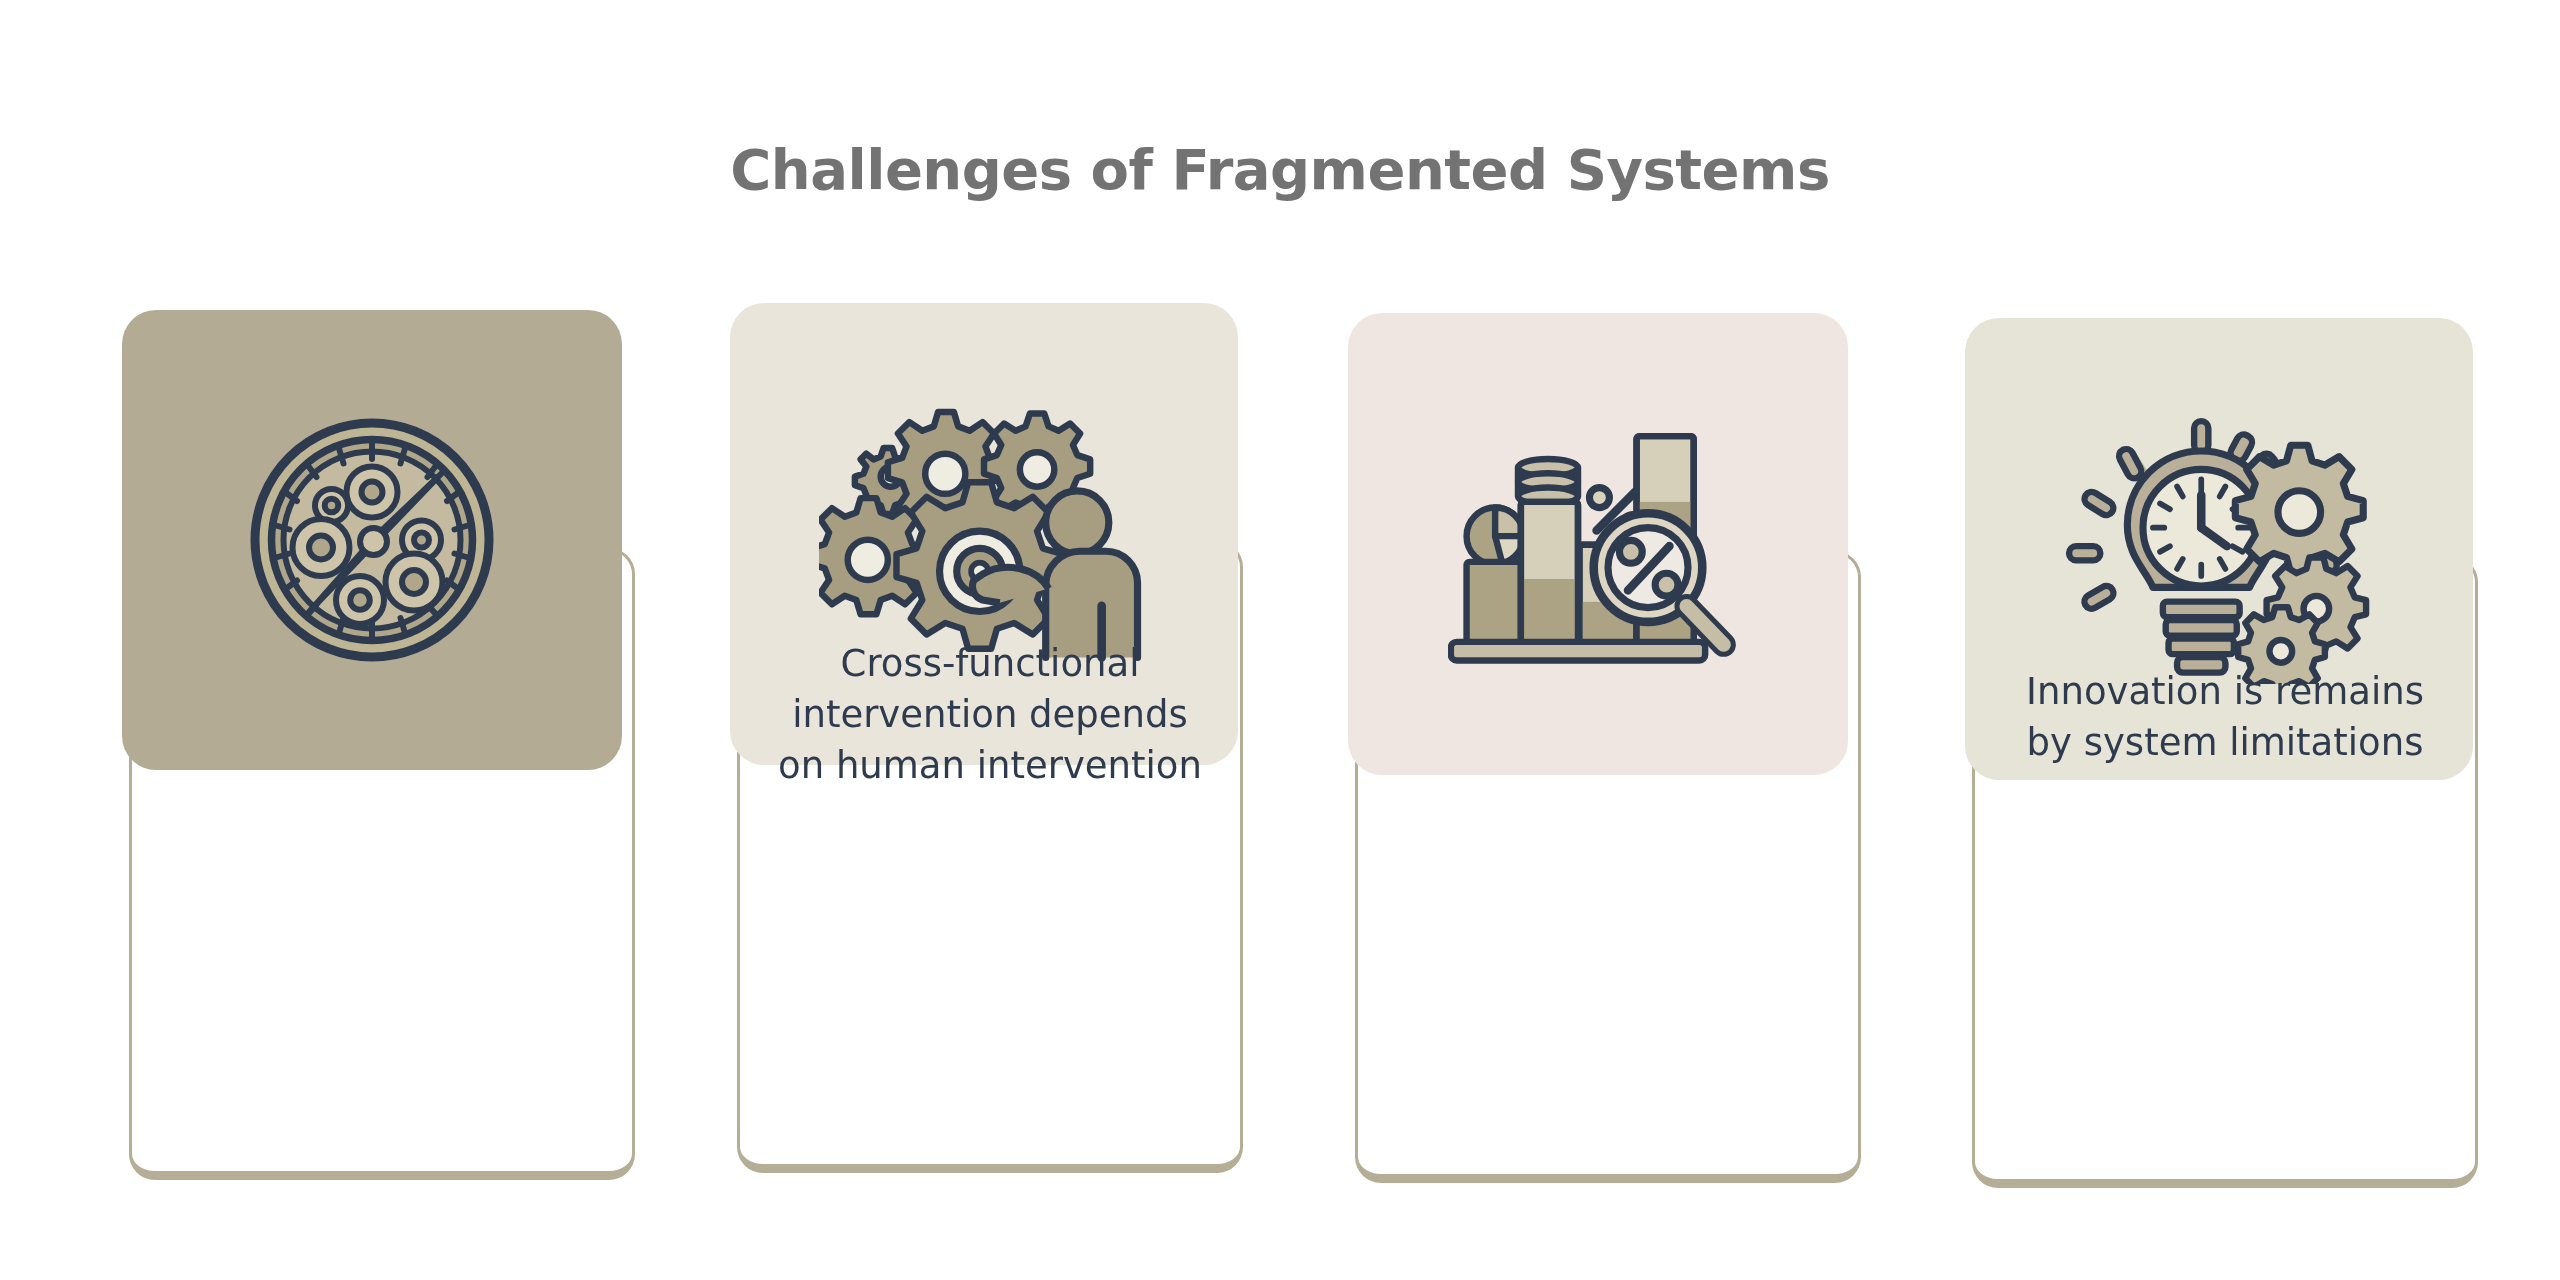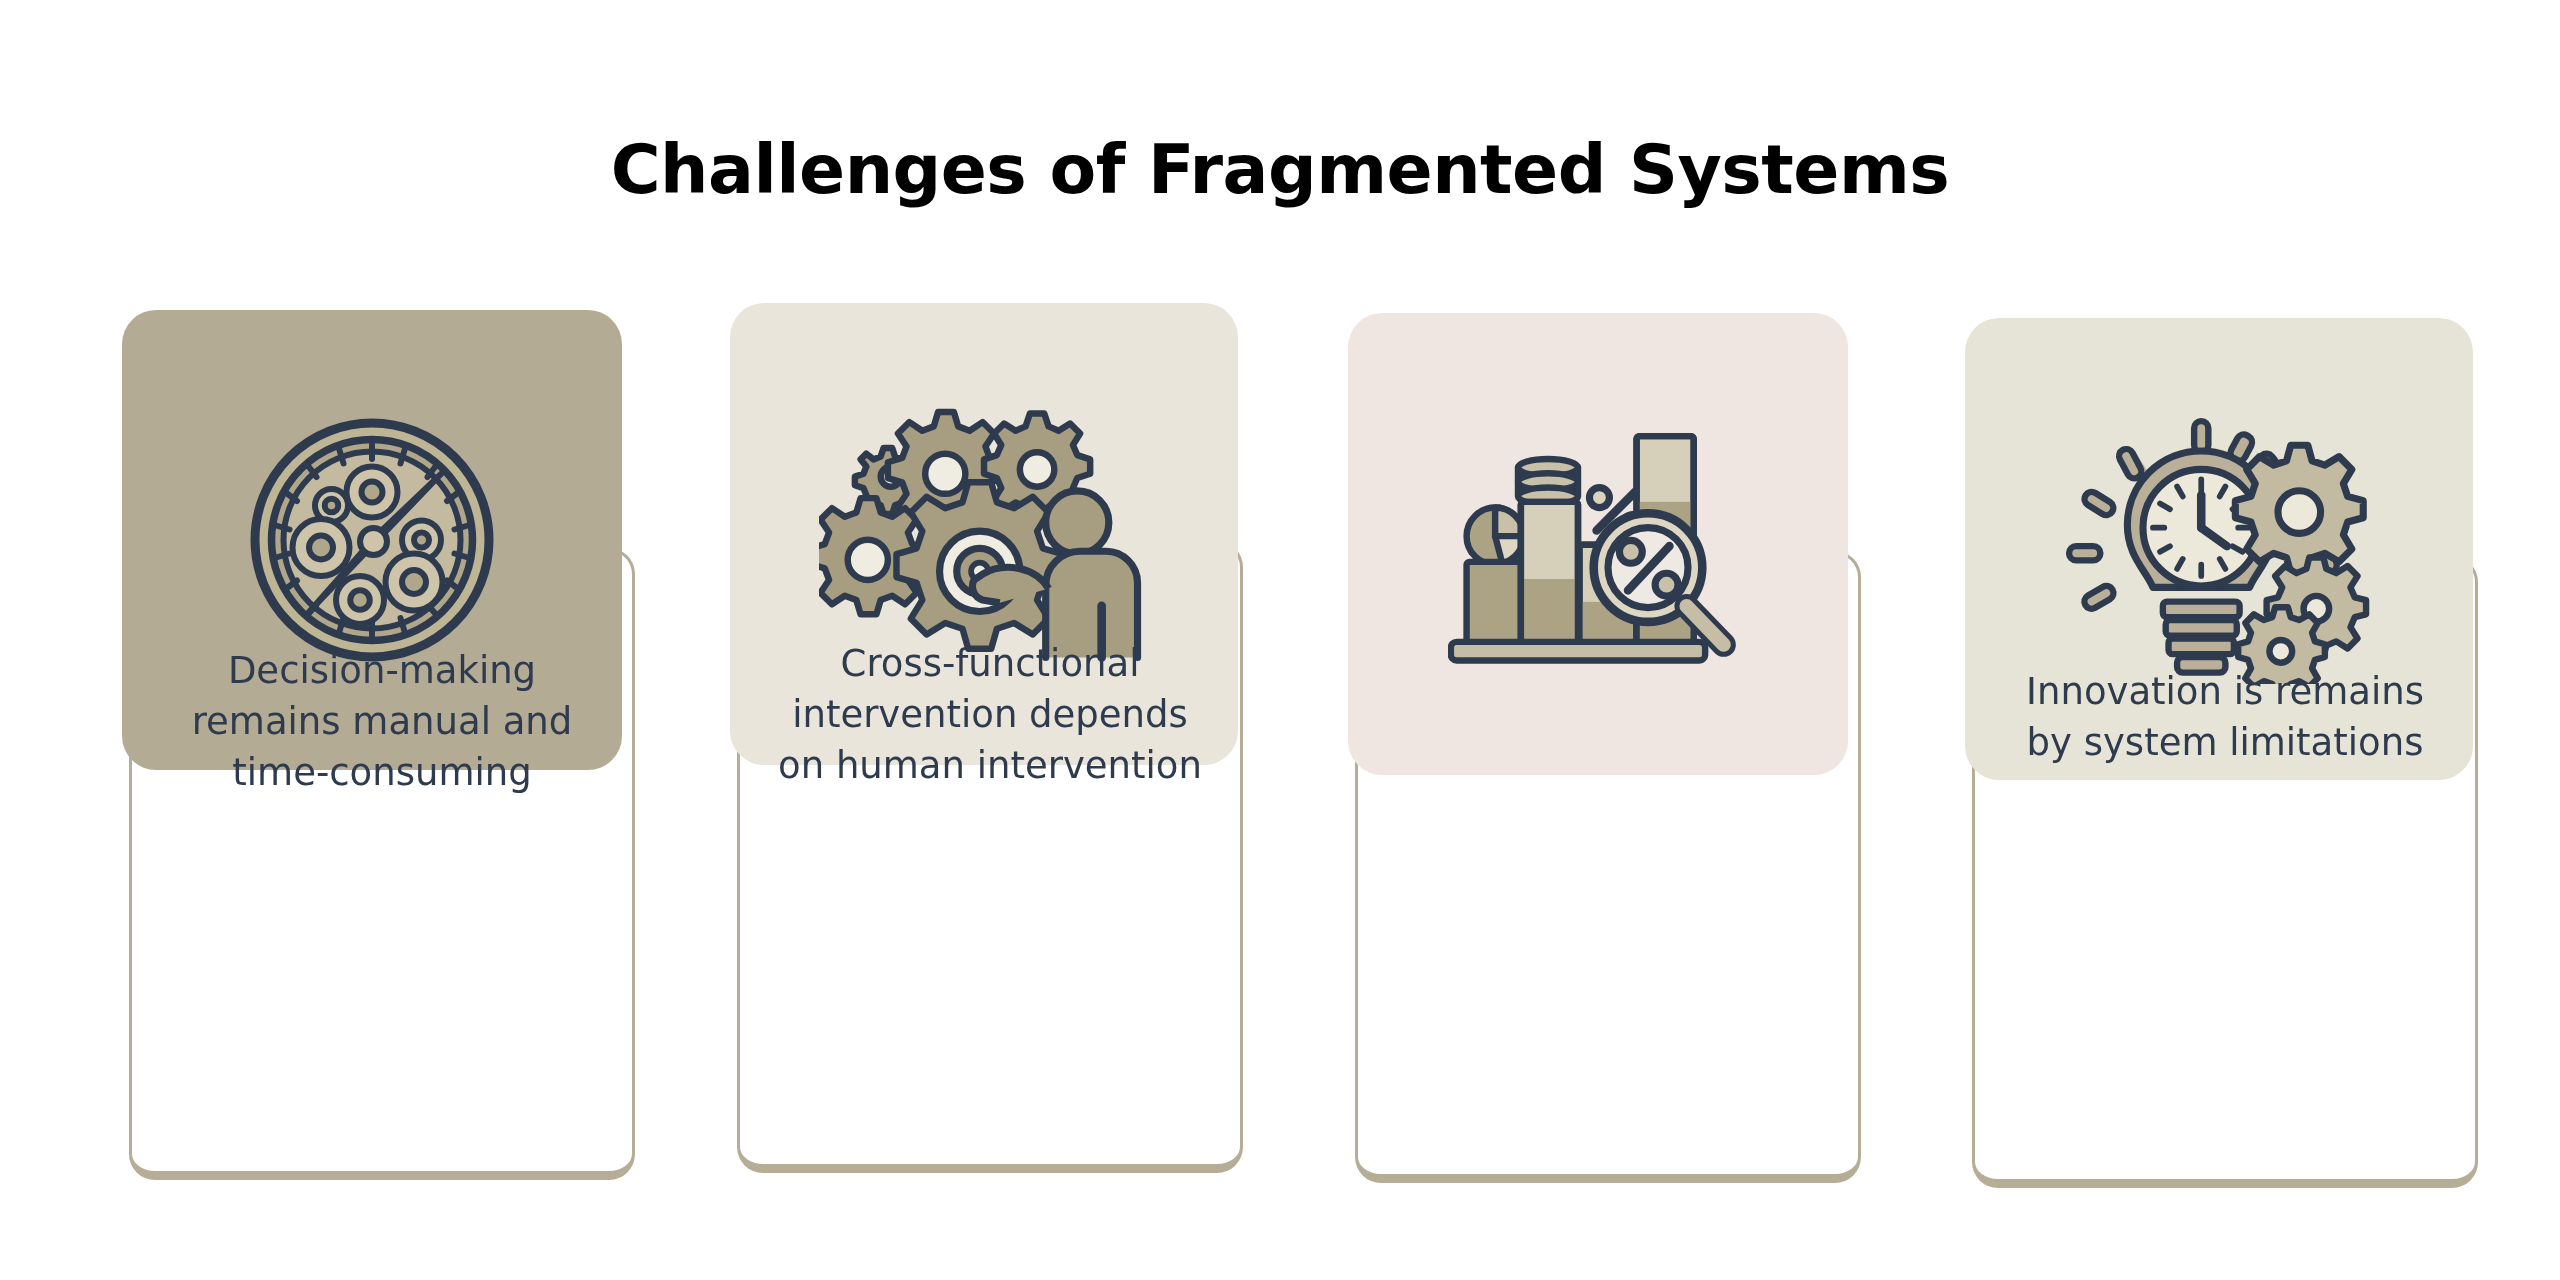--- a/index.html
+++ b/index.html
@@ -25,24 +25,24 @@
 
   
   #slide-title {
     position: absolute;
     left: 0;
     top: 124px;
     width: 2560px;
     text-align: center;
     font-family: "DejaVu Sans", sans-serif;
     font-weight: bold;
-    font-size: 68px;
+    font-size: 56px;
     line-height: 92px;
     letter-spacing: -0.5px;
-    color: #000000;
+    color: #737373;
     white-space: nowrap;
   }
 
   
   .card {
     position: absolute;
   }
 
   
   .card-body {
@@ -155,21 +155,20 @@
             <circle cx="128" cy="128" r="8" fill="#b0a78a"></circle>
             <circle cx="92" cy="140" r="16"></circle>
             <circle cx="92" cy="140" r="6.5" fill="#b0a78a"></circle>
           </g>
 
           <path d="M146 56 L104 96 L58 148 L98 106 Z" fill="#c7bda0" stroke-width="4" stroke-linejoin="round"></path>
           <circle cx="101" cy="101" r="9" fill="#cdc4aa" stroke-width="4"></circle>
         </g>
       </svg>
     </div>
-    <div class="card-caption">Decision-making remains manual and time-consuming</div>
   </div>
 
   <div class="card" id="card-2">
     <div class="card-body"></div>
     <div class="icon-panel">
       <svg class="icon-art" width="330" height="260" viewBox="0 0 230 180">
         <g stroke="#2e3b4e" stroke-width="4.5" fill="#a79d80" stroke-linejoin="round">
 
           <g stroke-linecap="round" stroke-width="5">
             <line x1="112" y1="37" x2="131" y2="37"></line>

